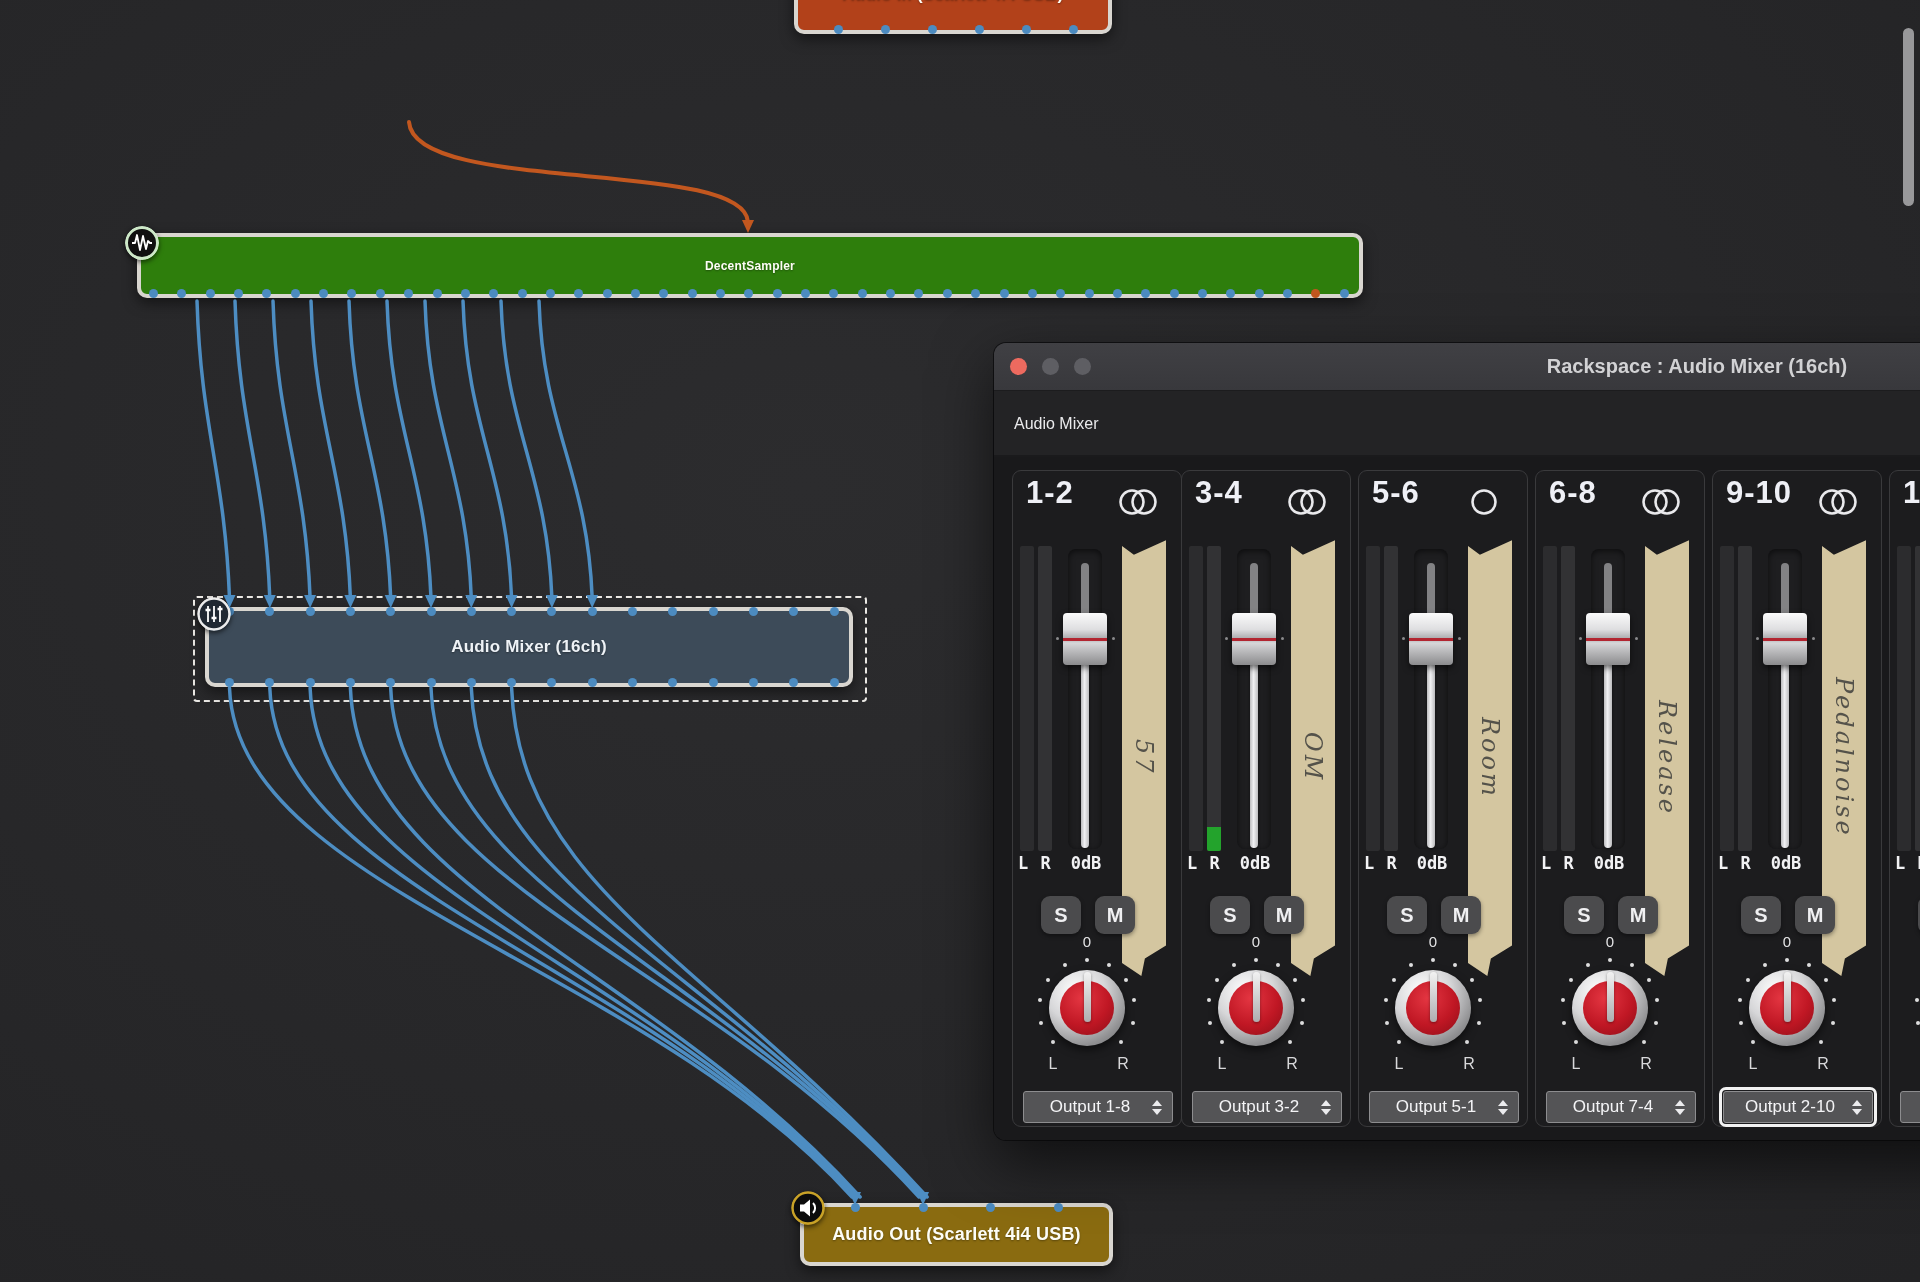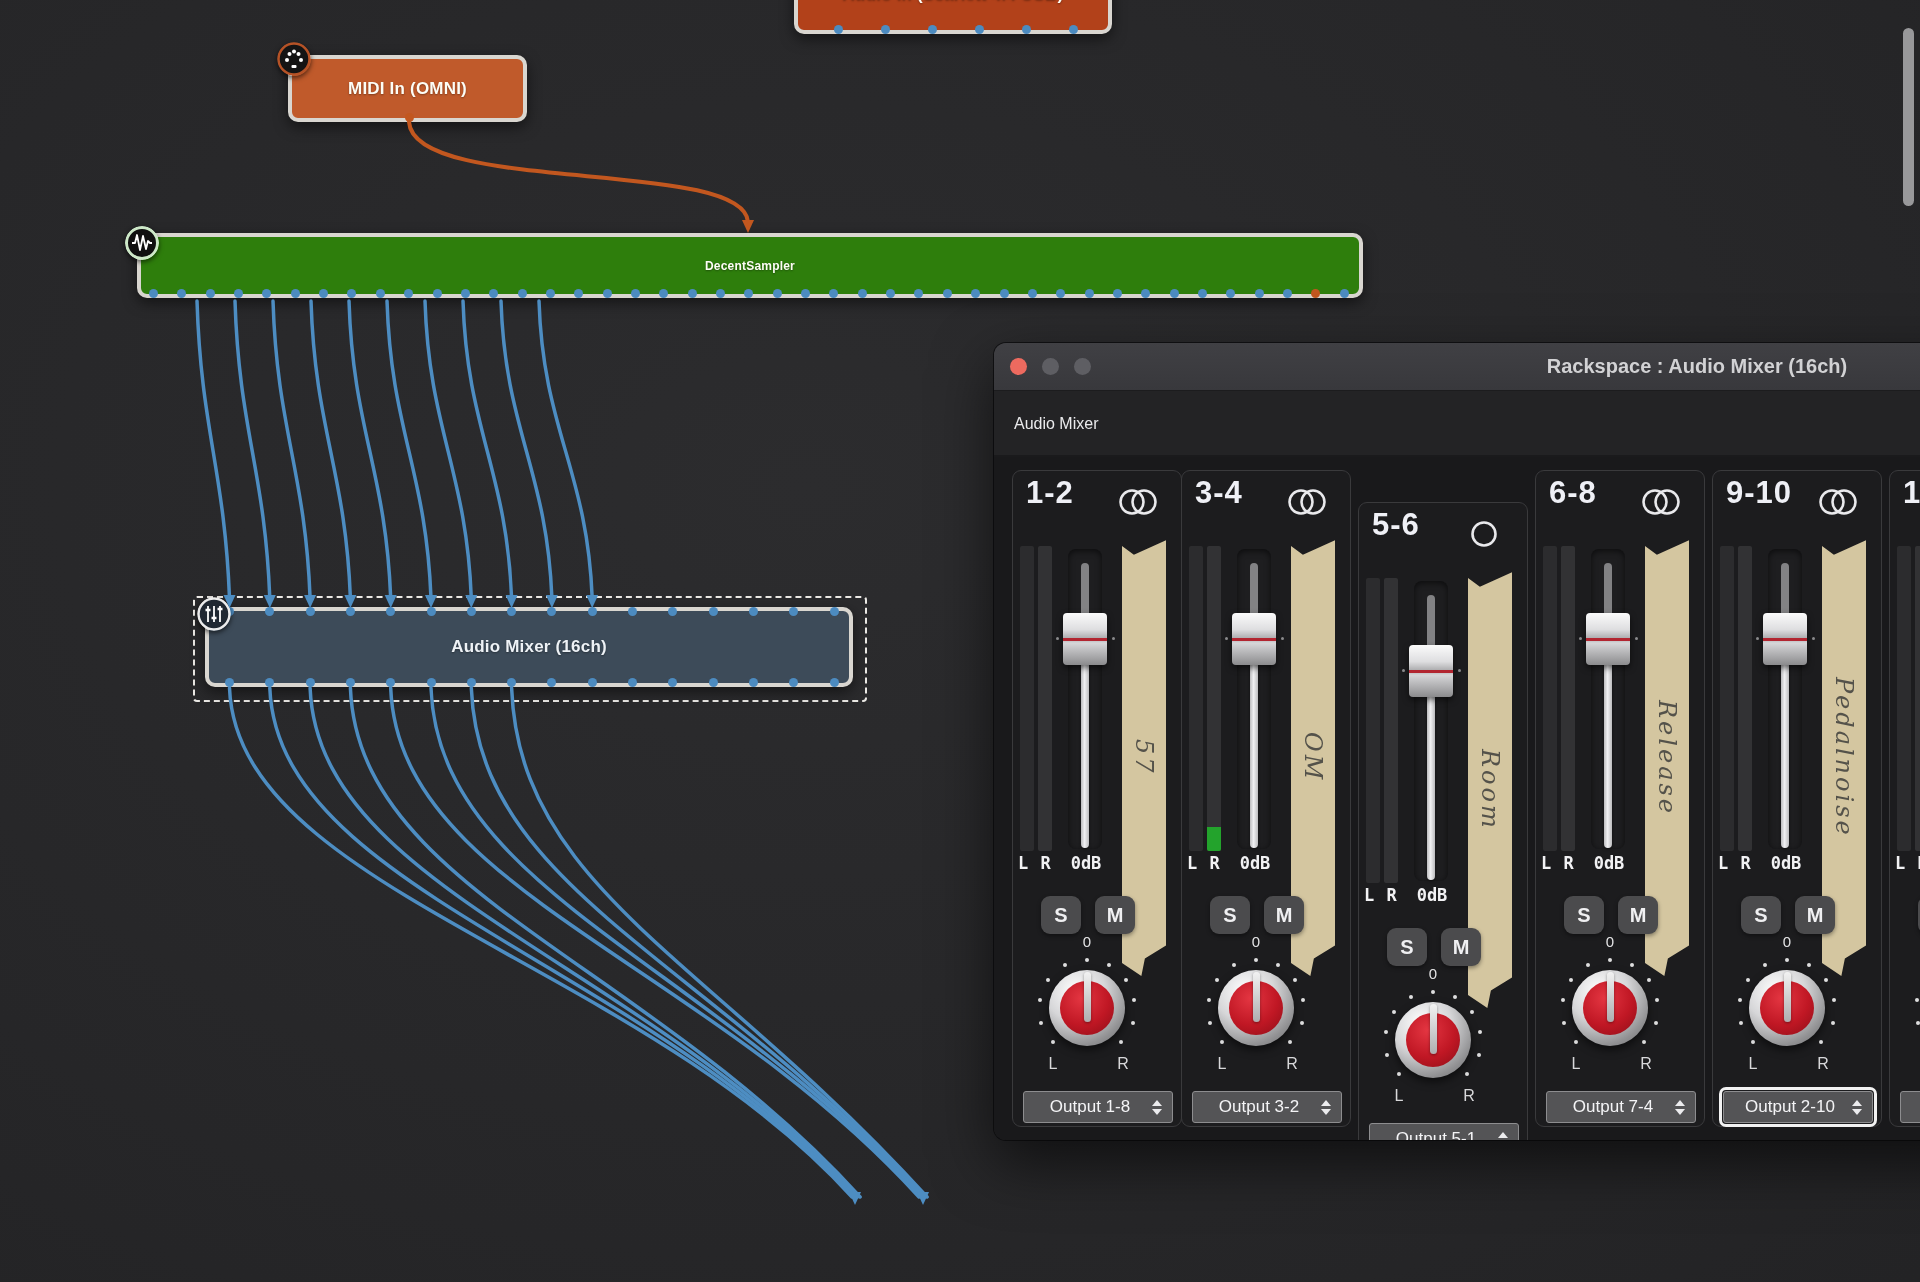--- a/index.html
+++ b/index.html
@@ -107,35 +107,20 @@
     <div class="dots">
         <span class="dot" style="left: 40px; bottom: 0px;"></span>
         <span class="dot" style="left: 87px; bottom: 0px;"></span>
         <span class="dot" style="left: 134px; bottom: 0px;"></span>
         <span class="dot" style="left: 181px; bottom: 0px;"></span>
         <span class="dot" style="left: 228px; bottom: 0px;"></span>
         <span class="dot" style="left: 275px; bottom: 0px;"></span>
       </div>
   </div>
 
-  <div class="node" id="node-midi-in" style="background: rgb(192, 90, 43);">
-    <span class="nlabel">MIDI In (OMNI)</span>
-    <div class="dots">
-        <span class="dot orange" style="left: 117px; bottom: 0px;"></span>
-      </div>
-    <svg class="badge" style="left:-15px;top:-17px;" viewBox="0 0 34 34">
-      <circle cx="17" cy="17" r="15.5" fill="#141414" stroke="#b55226" stroke-width="2.5"></circle>
-      <circle cx="10" cy="18" r="2" fill="#fff"></circle>
-        <circle cx="12.5" cy="12" r="2" fill="#fff"></circle>
-      <circle cx="17" cy="9.5" r="2" fill="#fff"></circle>
-        <circle cx="21.5" cy="12" r="2" fill="#fff"></circle>
-      <circle cx="24" cy="18" r="2" fill="#fff"></circle>
-        <rect x="14.5" y="23" width="5" height="3" rx="1" fill="#fff"></rect>
-    </svg>
-  </div>
 
   <div class="node" id="node-sampler" style="background: rgb(46, 126, 12);">
     <span class="nlabel">DecentSampler</span>
     <div class="dots">
         <span class="dot" style="left: 12px; bottom: 0px;"></span>
         <span class="dot" style="left: 40px; bottom: 0px;"></span>
         <span class="dot" style="left: 69px; bottom: 0px;"></span>
         <span class="dot" style="left: 97px; bottom: 0px;"></span>
         <span class="dot" style="left: 125px; bottom: 0px;"></span>
         <span class="dot" style="left: 154px; bottom: 0px;"></span>
@@ -225,20 +210,34 @@
       <circle cx="17" cy="17" r="15.5" fill="#202832" stroke="#ececec" stroke-width="2.5"></circle>
       <line x1="11" y1="9" x2="11" y2="25" stroke="#fff" stroke-width="1.8"></line>
       <line x1="17" y1="9" x2="17" y2="25" stroke="#fff" stroke-width="1.8"></line>
       <line x1="23" y1="9" x2="23" y2="25" stroke="#fff" stroke-width="1.8"></line>
       <line x1="8.5" y1="13" x2="13.5" y2="13" stroke="#fff" stroke-width="2.4"></line>
       <line x1="14.5" y1="21" x2="19.5" y2="21" stroke="#fff" stroke-width="2.4"></line>
       <line x1="20.5" y1="12" x2="25.5" y2="12" stroke="#fff" stroke-width="2.4"></line>
     </svg>
   </div>
 
+  <div class="node" id="node-audio-out" style="background: rgb(138, 107, 16);">
+    <span class="nlabel">Audio Out (Scarlett 4i4 USB)</span>
+    <div class="dots">
+        <span class="dot" style="left: 51px; top: 0px;"></span>
+        <span class="dot" style="left: 119px; top: 0px;"></span>
+        <span class="dot" style="left: 186px; top: 0px;"></span>
+        <span class="dot" style="left: 254px; top: 0px;"></span>
+      </div>
+    <svg class="badge" style="left:-13px;top:-16px;" viewBox="0 0 34 34">
+      <circle cx="17" cy="17" r="15.5" fill="#0c0c0c" stroke="#c9a227" stroke-width="2.5"></circle>
+      <path d="M9 13.5 h4 l6,-5 v17 l-6,-5 h-4 z" fill="#fff"></path>
+      <path d="M22 12 a7 7 0 0 1 0 10" fill="none" stroke="#fff" stroke-width="2"></path>
+    </svg>
+  </div>
 
   <svg id="cables" width="1920" height="1282">
       <path d="M 197 301 C 201 430, 224.5 470, 229.5 598" fill="none" stroke="#4d8dc2" stroke-width="3.5" stroke-linecap="round"></path>
       <polygon points="223.5,595 235.5,595 229.5,608" fill="#4d8dc2"></polygon>
       <path d="M 235 301 C 239 430, 264.8 470, 269.8 598" fill="none" stroke="#4d8dc2" stroke-width="3.5" stroke-linecap="round"></path>
       <polygon points="263.8,595 275.8,595 269.8,608" fill="#4d8dc2"></polygon>
       <path d="M 273 301 C 277 430, 305.1 470, 310.1 598" fill="none" stroke="#4d8dc2" stroke-width="3.5" stroke-linecap="round"></path>
       <polygon points="304.1,595 316.1,595 310.1,608" fill="#4d8dc2"></polygon>
       <path d="M 311 301 C 315 430, 345.4 470, 350.4 598" fill="none" stroke="#4d8dc2" stroke-width="3.5" stroke-linecap="round"></path>
       <polygon points="344.4,595 356.4,595 350.4,608" fill="#4d8dc2"></polygon>
@@ -379,21 +378,21 @@
     <div class="pan-l">L</div>
     <div class="pan-r">R</div>
     <div class="dropdown">
       <span class="dd-text">Output 3-2</span>
       <span class="dd-arrows">
               <i class="up"></i>
               <i class="dn"></i>
             </span>
     </div>
   </div>
-        <div class="strip" style="left: 364px; margin-top: 32px;">
+        <div class="strip" style="left: 364px;">
     <div class="ch-label">5-6</div>
 
     <svg class="mode-icon mono" width="46" height="30" viewBox="0 0 46 30">
       <circle cx="23" cy="15" r="11.5"></circle>
     </svg>
     <div class="meter meter-l"></div>
     <div class="meter meter-r">
             <div class="meter-fill" style="height: 0px;"></div>
           </div>
     <div class="fader-recess"></div>

